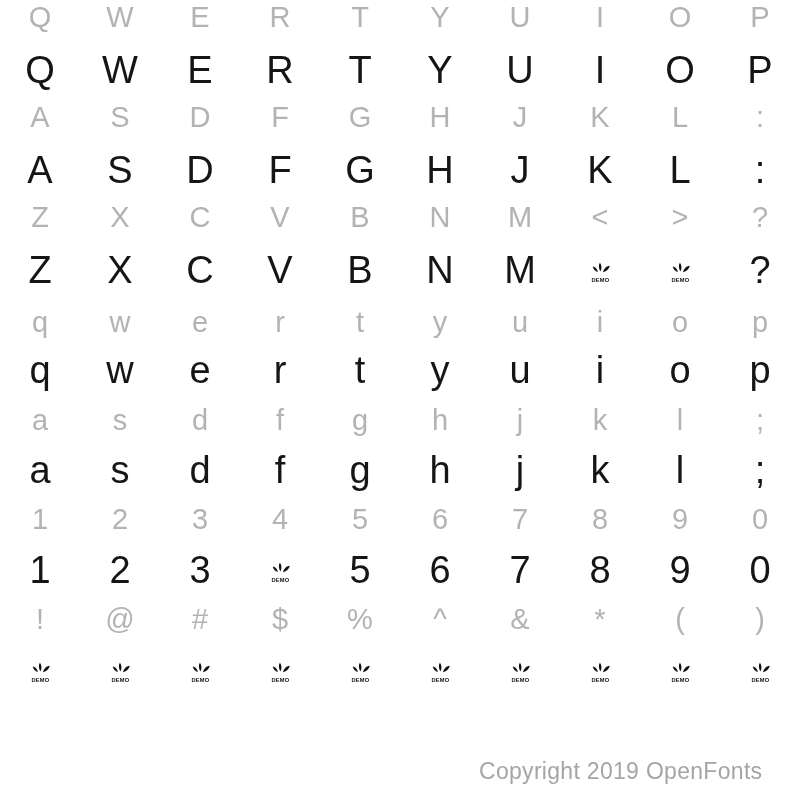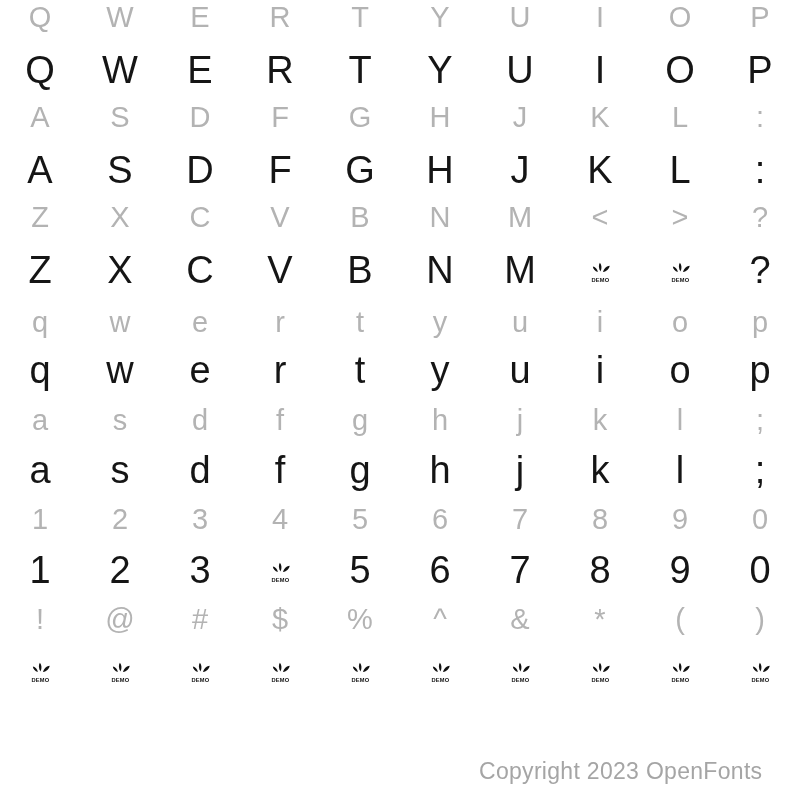--- a/index.html
+++ b/index.html
@@ -342,14 +342,14 @@
       <g fill="currentColor">
         <path transform="translate(9.3,11.6) rotate(-42)" d="M0,0 C-1.7,-2.7 -1.5,-6.1 0,-7.9 C1.5,-6.1 1.7,-2.7 0,0 Z"></path>
         <path transform="translate(12,11) rotate(-4)" d="M0,0 C-1.9,-3.1 -1.7,-7 0,-9.1 C1.7,-7 1.9,-3.1 0,0 Z"></path>
         <path transform="translate(14.6,11.6) rotate(47)" d="M0,0 C-2.1,-3.3 -1.9,-7.4 0,-9.6 C1.9,-7.4 2.1,-3.3 0,0 Z"></path>
         <text x="12" y="21.5" text-anchor="middle" font-family="Liberation Sans, sans-serif" font-size="6" font-weight="bold" letter-spacing="0.2">DEMO</text>
       </g>
     </svg></span>
 </div>
       </div>
     </div>
-  <div class="copyright">Copyright 2023 OpenFonts</div>
+  <div class="copyright">Copyright 2019 OpenFonts</div>
 </div>
 
 </body></html>

